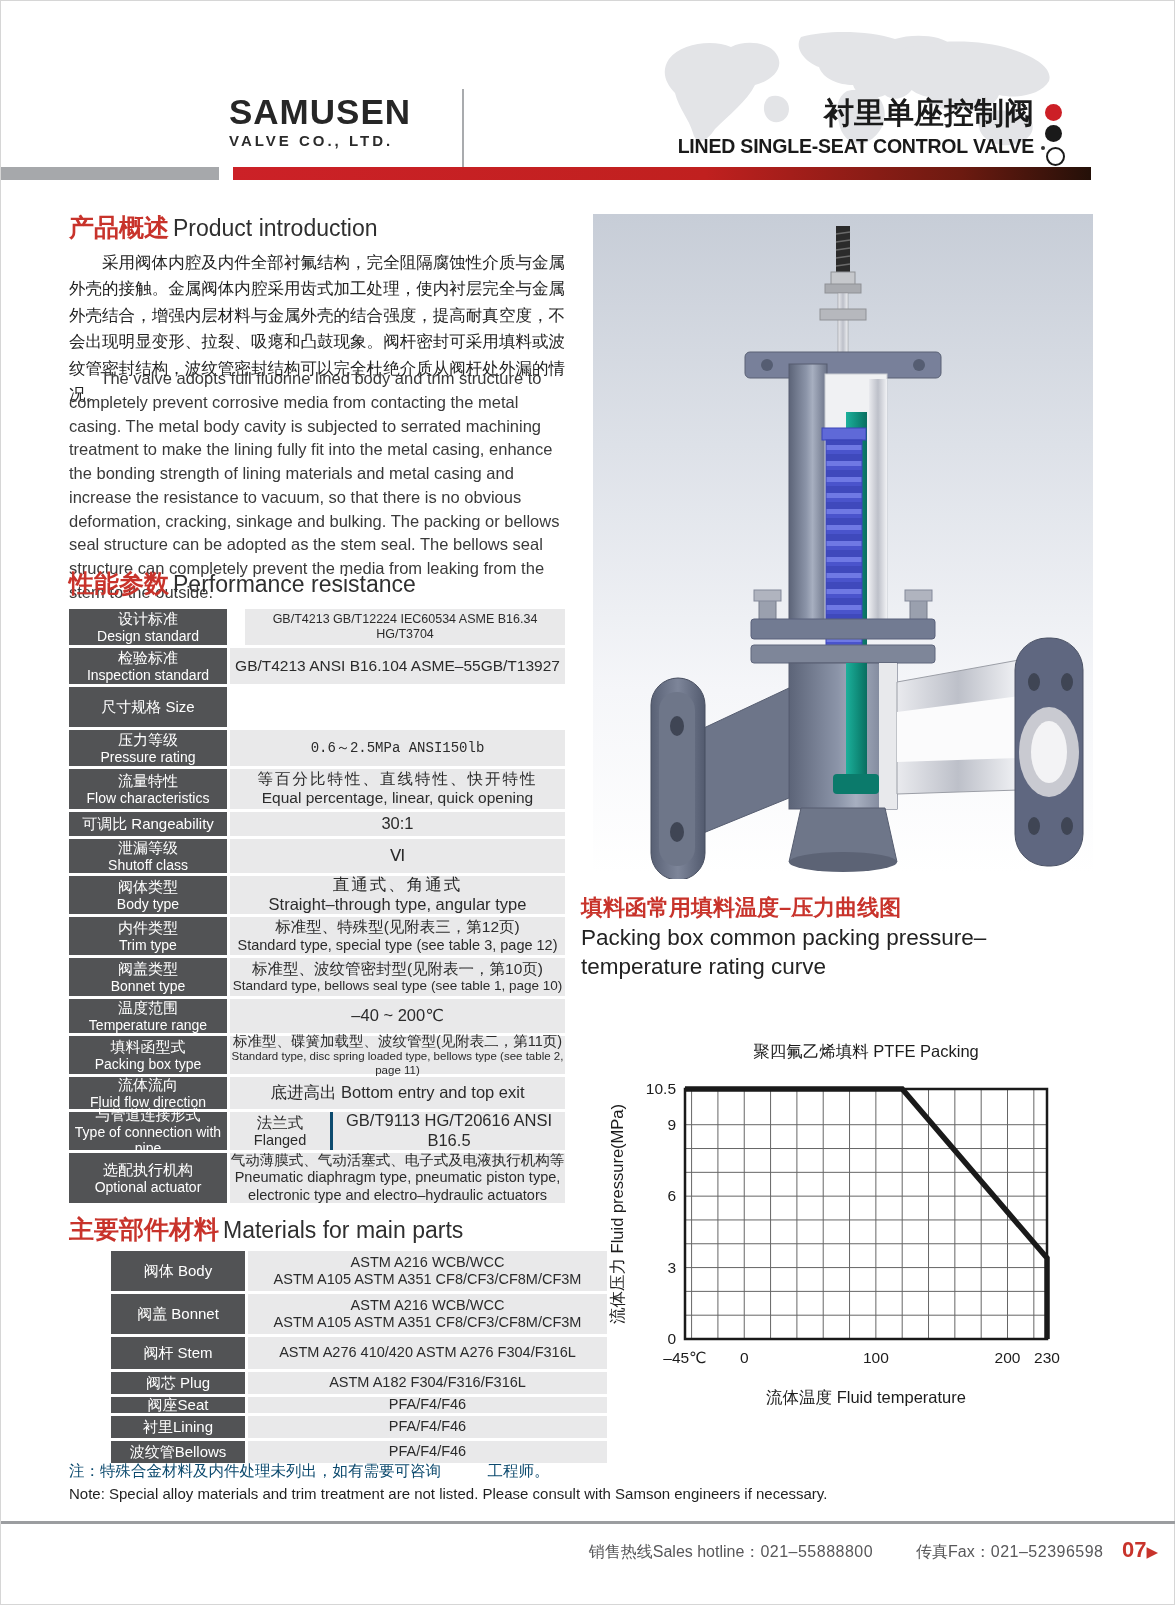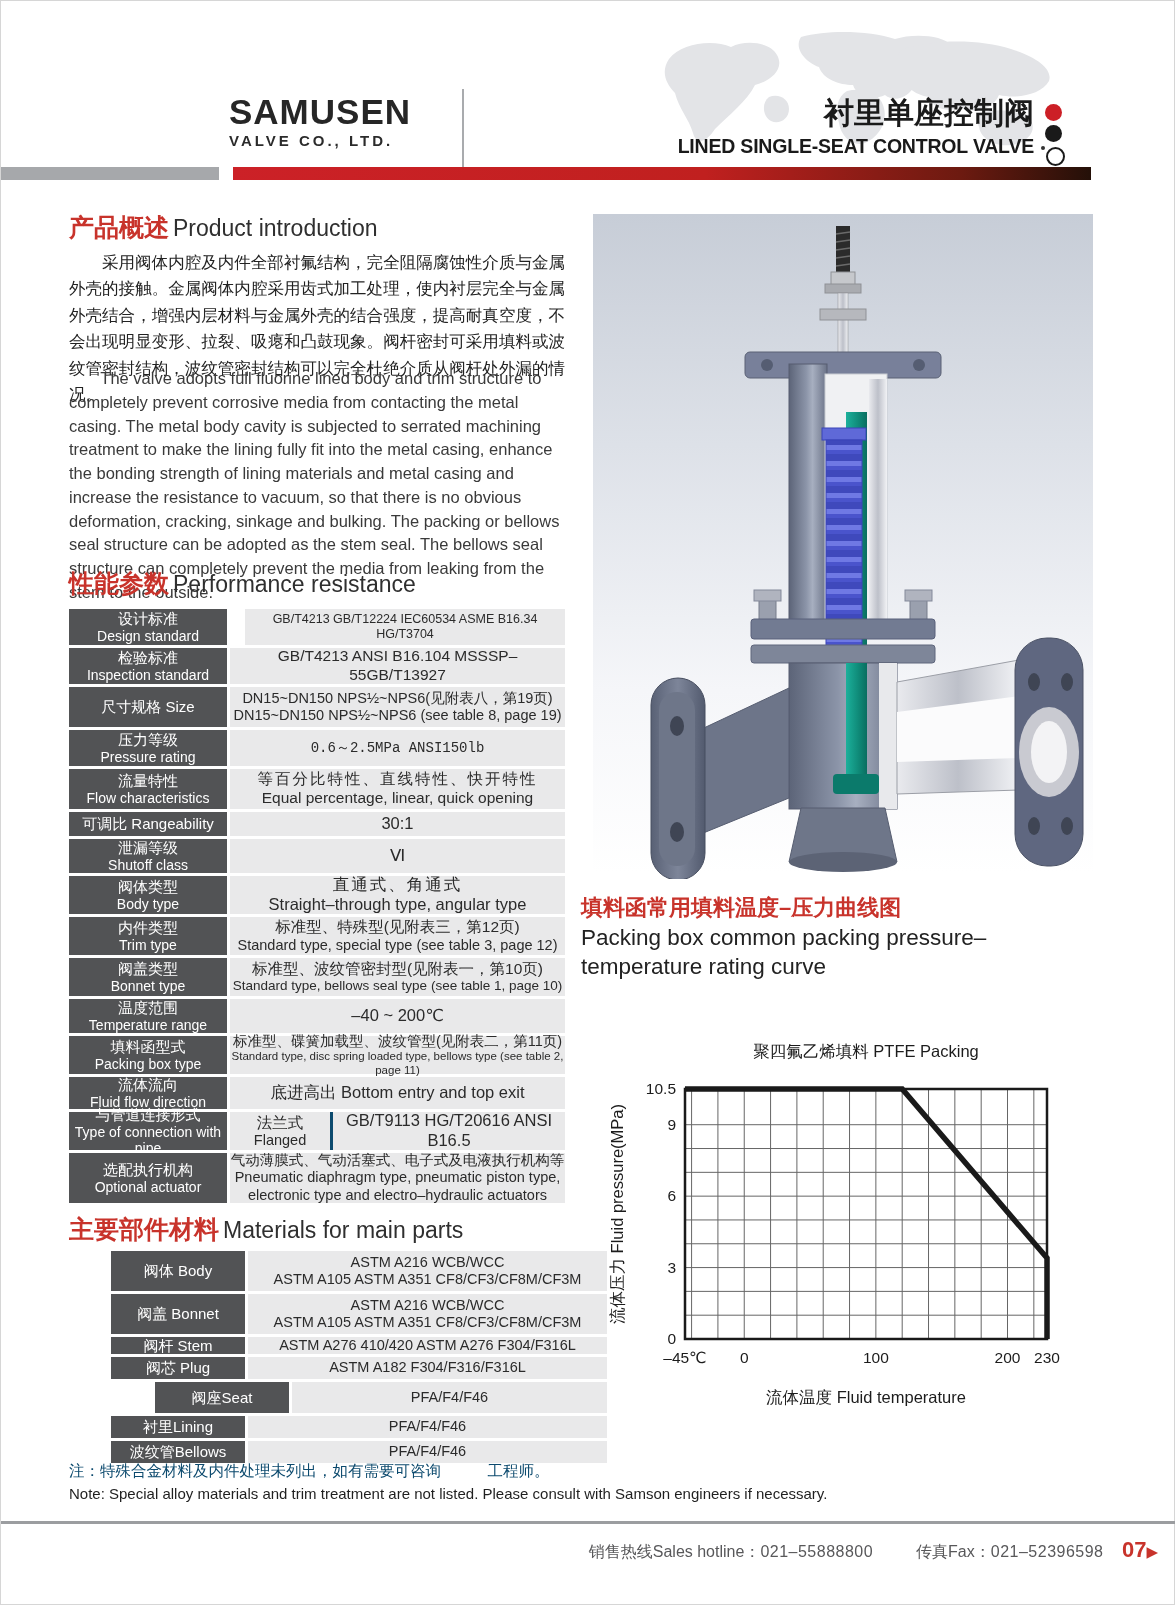--- a/index.html
+++ b/index.html
@@ -114,30 +114,26 @@
       <div class="scell-v">
           <div class="sz12">GB/T4213 GB/T12224 IEC60534 ASME B16.34 HG/T3704</div>
         </div>
     </div>
     <div class="srow" style="height:36px;">
       <div class="scell-l">
           <div class="ln1">检验标准</div>
           <div class="ln2">Inspection standard</div>
         </div>
       <div class="scell-v">
-          <div class="sz15">GB/T4213 ANSI B16.104 MSSSP–55GB/T13927</div>
+          <div class="sz15">GB/T4213 ANSI B16.104 ASME–55GB/T13927</div>
         </div>
     </div>
     <div class="srow" style="height:40px;">
       <div class="scell-l">
           <div class="ln1">尺寸规格 Size</div>
-        </div>
-      <div class="scell-v">
-          <div class="sz14">DN15~DN150  NPS½~NPS6(见附表八，第19页)</div>
-          <div class="sz14">DN15~DN150  NPS½~NPS6 (see table 8, page 19)</div>
         </div>
     </div>
     <div class="srow" style="height:36px;">
       <div class="scell-l">
           <div class="ln1">压力等级</div>
           <div class="ln2">Pressure rating</div>
         </div>
       <div class="scell-v">
           <div class="sz18">0.6～2.5MPa  ANSI150lb</div>
         </div>
@@ -270,37 +266,37 @@
     </div>
     <div class="srow" style="height:40px;">
       <div class="scell-l">
           <div class="ln1">阀盖 Bonnet</div>
         </div>
       <div class="scell-v">
           <div class="sz14">ASTM A216 WCB/WCC</div>
           <div class="sz14">ASTM A105 ASTM A351 CF8/CF3/CF8M/CF3M</div>
         </div>
     </div>
-    <div class="srow" style="height:17px;justify-content:center;">
+    <div class="srow" style="height:32px;justify-content:center;">
       <div class="scell-l">
           <div class="ln1">阀杆 Stem</div>
         </div>
       <div class="scell-v">
           <div class="sz14">ASTM A276 410/420 ASTM A276 F304/F316L</div>
         </div>
     </div>
     <div class="srow" style="height:22px;">
       <div class="scell-l">
           <div class="ln1">阀芯 Plug</div>
         </div>
       <div class="scell-v">
           <div class="sz14">ASTM A182 F304/F316/F316L</div>
         </div>
     </div>
-    <div class="srow" style="height:31px;margin-left:44px;">
+    <div class="srow" style="height:16px;">
       <div class="scell-l">
           <div class="ln1">阀座Seat</div>
         </div>
       <div class="scell-v">
           <div class="sz14">PFA/F4/F46</div>
         </div>
     </div>
     <div class="srow" style="height:22px;">
       <div class="scell-l">
           <div class="ln1">衬里Lining</div>

